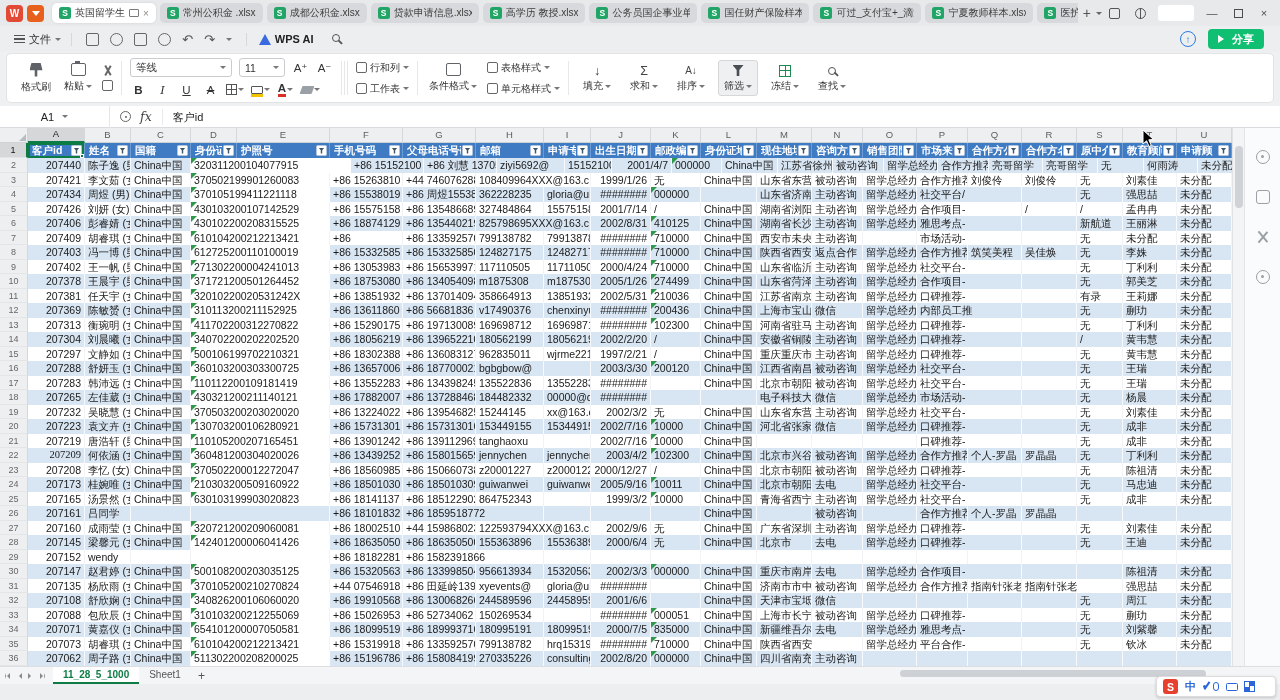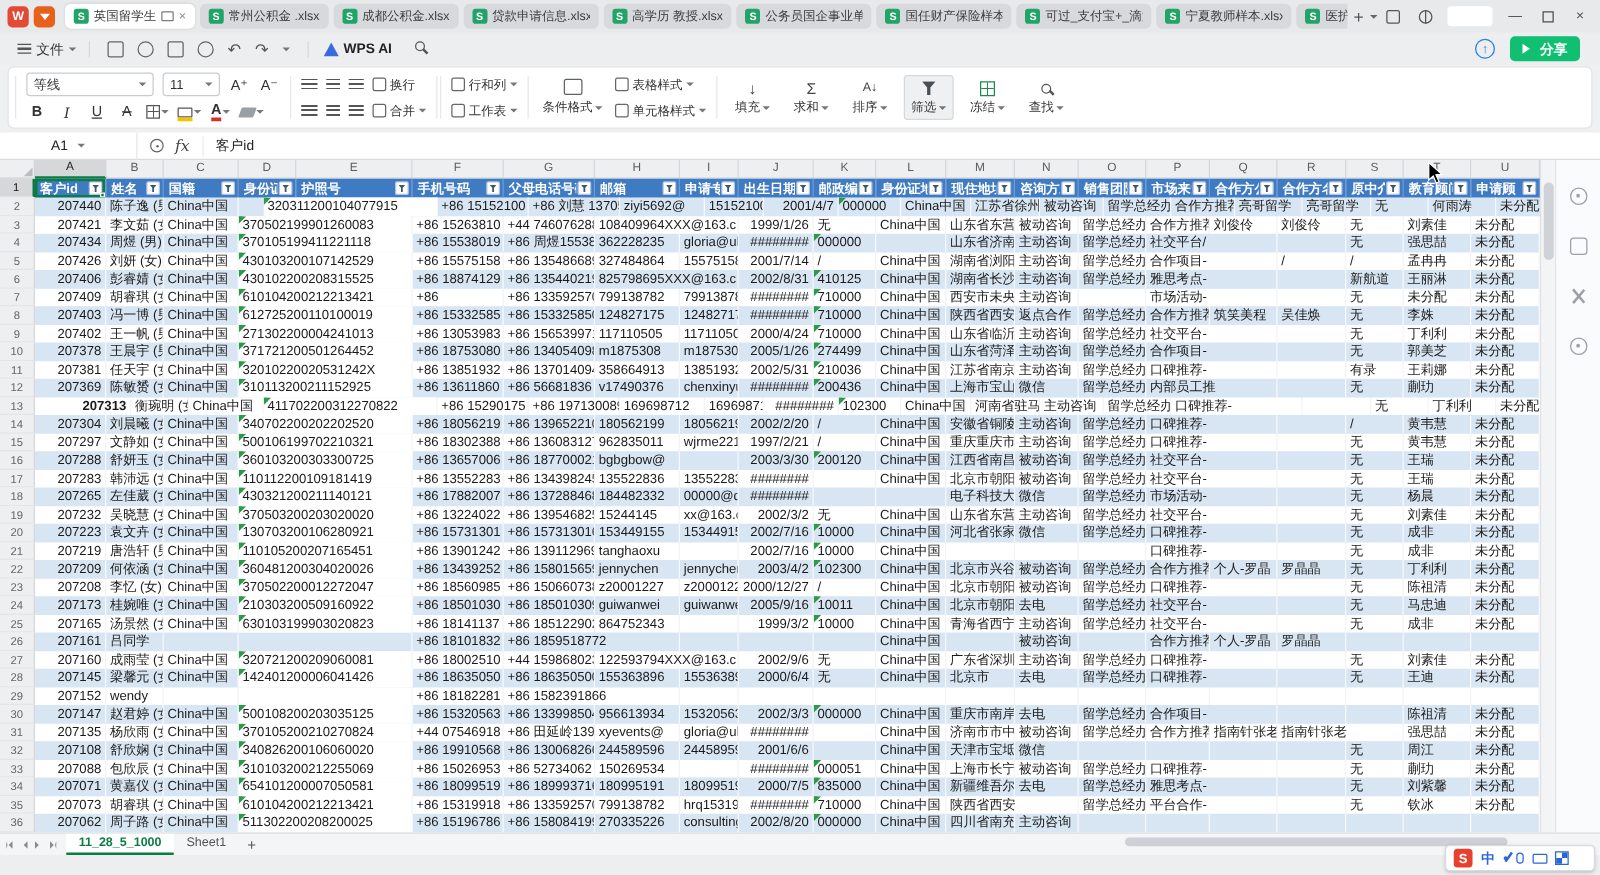--- a/index.html
+++ b/index.html
@@ -268,20 +268,37 @@
       <span class="upcirc">↑</span>
       <span class="sharebtn">
           <i class="shic"></i>
           <span>分享</span>
         </span>
     </div>
   </div>
 
   <div class="ribbon">
     <div class="rpanel">
+      <div class="rgroup">
+        <div class="bigbtn">
+            <i class="ric brush"></i>
+            <span class="blab">格式刷</span>
+          </div>
+        <div class="bigbtn">
+            <i class="ric clip"></i>
+            <span class="blab">
+              <span>粘贴</span>
+              <i class="car"></i>
+            </span>
+          </div>
+        <div class="mincol">
+          <i class="sic sciss"></i>
+          <i class="sic"></i>
+        </div>
+      </div>
       <i class="rsep"></i>
       <div class="rgroup vert">
         <div class="rrow">
           <span class="combo w100">
               <span>等线</span>
               <i class="car"></i>
             </span>
           <span class="combo w46">
               <span>11</span>
               <i class="car"></i>
@@ -306,41 +323,20 @@
               <span class="fcA">A</span>
               <i class="car"></i>
             </span>
           <span class="tb">
               <i class="ic-erase"></i>
               <i class="car"></i>
             </span>
         </div>
       </div>
       <i class="rsep"></i>
-      <div class="rgroup vert">
-        <div class="rrow">
-          <i class="al l"></i>
-          <i class="al c"></i>
-          <i class="al r"></i>
-          <span class="smbtn">
-              <i class="sic"></i>
-              <span>换行</span>
-            </span>
-        </div>
-        <div class="rrow">
-          <i class="al l"></i>
-          <i class="al c"></i>
-          <i class="al r"></i>
-          <span class="smbtn">
-              <i class="sic"></i>
-              <span>合并</span>
-              <i class="car"></i>
-            </span>
-        </div>
-      </div>
       <i class="rsep"></i>
       <i class="rsep"></i>
       <div class="rgroup stack">
         <span class="smbtn">
             <i class="sic"></i>
             <span>行和列</span>
             <i class="car"></i>
           </span>
         <span class="smbtn">
             <i class="sic"></i>
@@ -591,21 +587,21 @@
             <i class="funnel2"></i>
           </span>
         </div>
       </div>
     <div>
         <div class="grow band">
           <div class="rowhead">2</div>
           <div class="gcell right" style="width: 57px;"><span>207440</span></div>
           <div class="gcell" style="width: 46px;"><span>陈子逸 (男</span></div>
           <div class="gcell" style="width: 60px;"><span>China中国</span></div>
-          <div class="gcell dwhite tri" style="width: 139px; margin-left: 20px;"><span>320311200104077915</span></div>
+          <div class="gcell dwhite tri" style="width: 160px;"><span>320311200104077915</span></div>
           <div class="gcell" style="width: 73px;"><span>+86 15152100</span></div>
           <div class="gcell" style="width: 73px;"><span>+86 刘慧 137052</span></div>
           <div class="gcell" style="width: 68px;"><span>ziyi5692@</span></div>
           <div class="gcell" style="width: 47px;"><span>151521001</span></div>
           <div class="gcell right" style="width: 60px;"><span>2001/4/7</span></div>
           <div class="gcell tri" style="width: 50px;"><span>000000</span></div>
           <div class="gcell" style="width: 56px;"><span>China中国</span></div>
           <div class="gcell" style="width: 55px;"><span>江苏省徐州</span></div>
           <div class="gcell" style="width: 51px;"><span>被动咨询</span></div>
           <div class="gcell" style="width: 54px;"><span>留学总经办</span></div>
@@ -831,21 +827,21 @@
           <div class="gcell" style="width: 51px;"><span>微信</span></div>
           <div class="gcell" style="width: 54px;"><span>留学总经办</span></div>
           <div class="gcell" style="width: 105px;"><span>内部员工推</span></div>
           <div class="gcell" style="width: 55px;"><span></span></div>
           <div class="gcell" style="width: 46px;"><span>无</span></div>
           <div class="gcell" style="width: 54px;"><span>蒯玏</span></div>
           <div class="gcell" style="width: 55px;"><span>未分配</span></div>
         </div>
         <div class="grow">
           <div class="rowhead">13</div>
-          <div class="gcell right" style="width: 77px; font-weight: bold;"><span>207313</span></div>
+          <div class="gcell right" style="width: 57px;"><span>207313</span></div>
           <div class="gcell" style="width: 46px;"><span>衡琬明 (女</span></div>
           <div class="gcell" style="width: 60px;"><span>China中国</span></div>
           <div class="gcell dwhite tri" style="width: 139px;"><span>411702200312270822</span></div>
           <div class="gcell" style="width: 73px;"><span>+86 15290175</span></div>
           <div class="gcell" style="width: 73px;"><span>+86 1971300890</span></div>
           <div class="gcell" style="width: 68px;"><span>169698712</span></div>
           <div class="gcell" style="width: 47px;"><span>169698712</span></div>
           <div class="gcell right" style="width: 60px;"><span>########</span></div>
           <div class="gcell tri" style="width: 50px;"><span>102300</span></div>
           <div class="gcell" style="width: 56px;"><span>China中国</span></div>
@@ -1029,21 +1025,21 @@
           <div class="gcell" style="width: 51px;"><span></span></div>
           <div class="gcell" style="width: 54px;"><span></span></div>
           <div class="gcell" style="width: 105px;"><span>口碑推荐-</span></div>
           <div class="gcell" style="width: 55px;"><span></span></div>
           <div class="gcell" style="width: 46px;"><span>无</span></div>
           <div class="gcell" style="width: 54px;"><span>成非</span></div>
           <div class="gcell" style="width: 55px;"><span>未分配</span></div>
         </div>
         <div class="grow band">
           <div class="rowhead">22</div>
-          <div class="gcell right" style="width: 57px;"><span>207209</span></div>
+          <div class="gcell right" style="width: 57px; font-family: Liberation Serif, serif;"><span>207209</span></div>
           <div class="gcell" style="width: 46px;"><span>何依涵 (女</span></div>
           <div class="gcell" style="width: 60px;"><span>China中国</span></div>
           <div class="gcell dwhite tri" style="width: 139px;"><span>360481200304020026</span></div>
           <div class="gcell" style="width: 73px;"><span>+86 13439252</span></div>
           <div class="gcell" style="width: 73px;"><span>+86 1580156591</span></div>
           <div class="gcell" style="width: 68px;"><span>jennychen</span></div>
           <div class="gcell" style="width: 47px;"><span>jennychen</span></div>
           <div class="gcell right" style="width: 60px;"><span>2003/4/2</span></div>
           <div class="gcell tri" style="width: 50px;"><span>102300</span></div>
           <div class="gcell" style="width: 56px;"><span>China中国</span></div>

